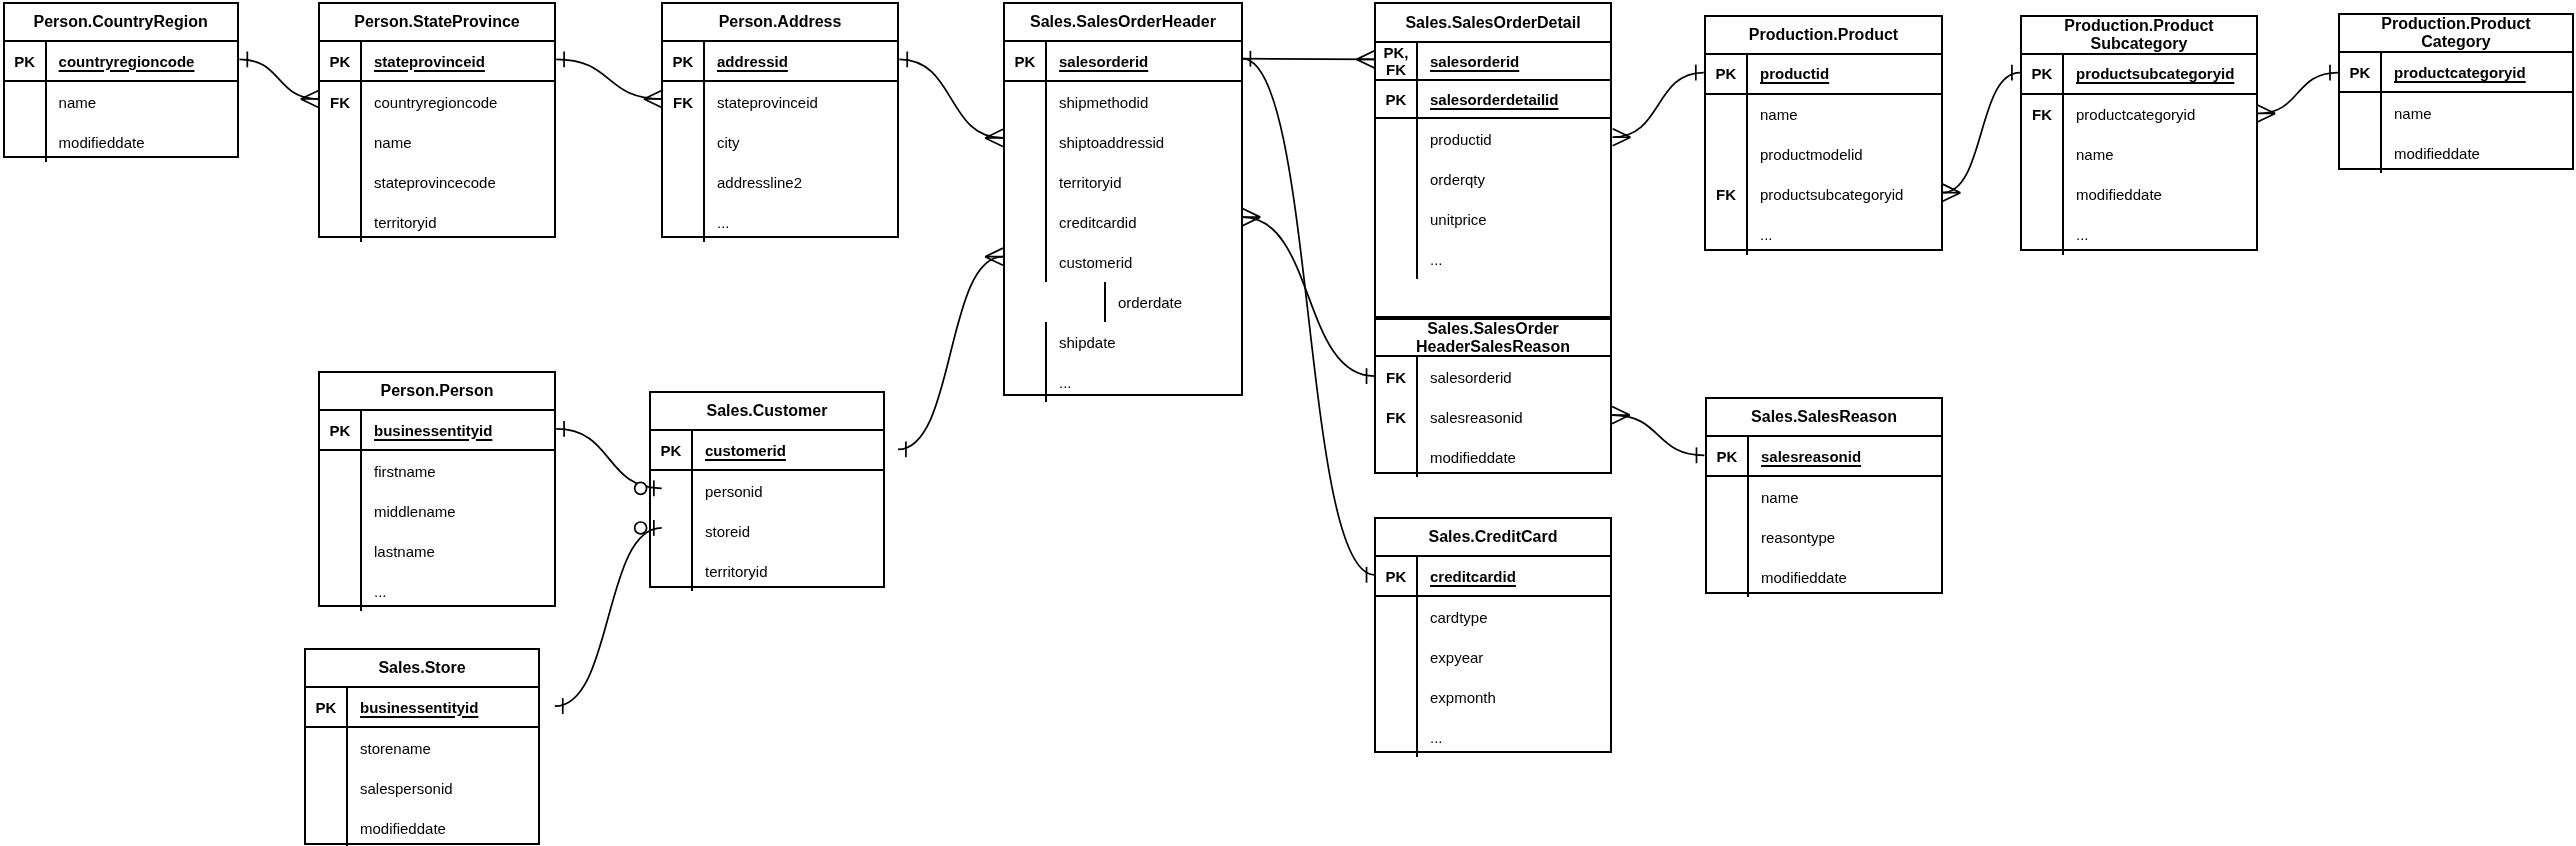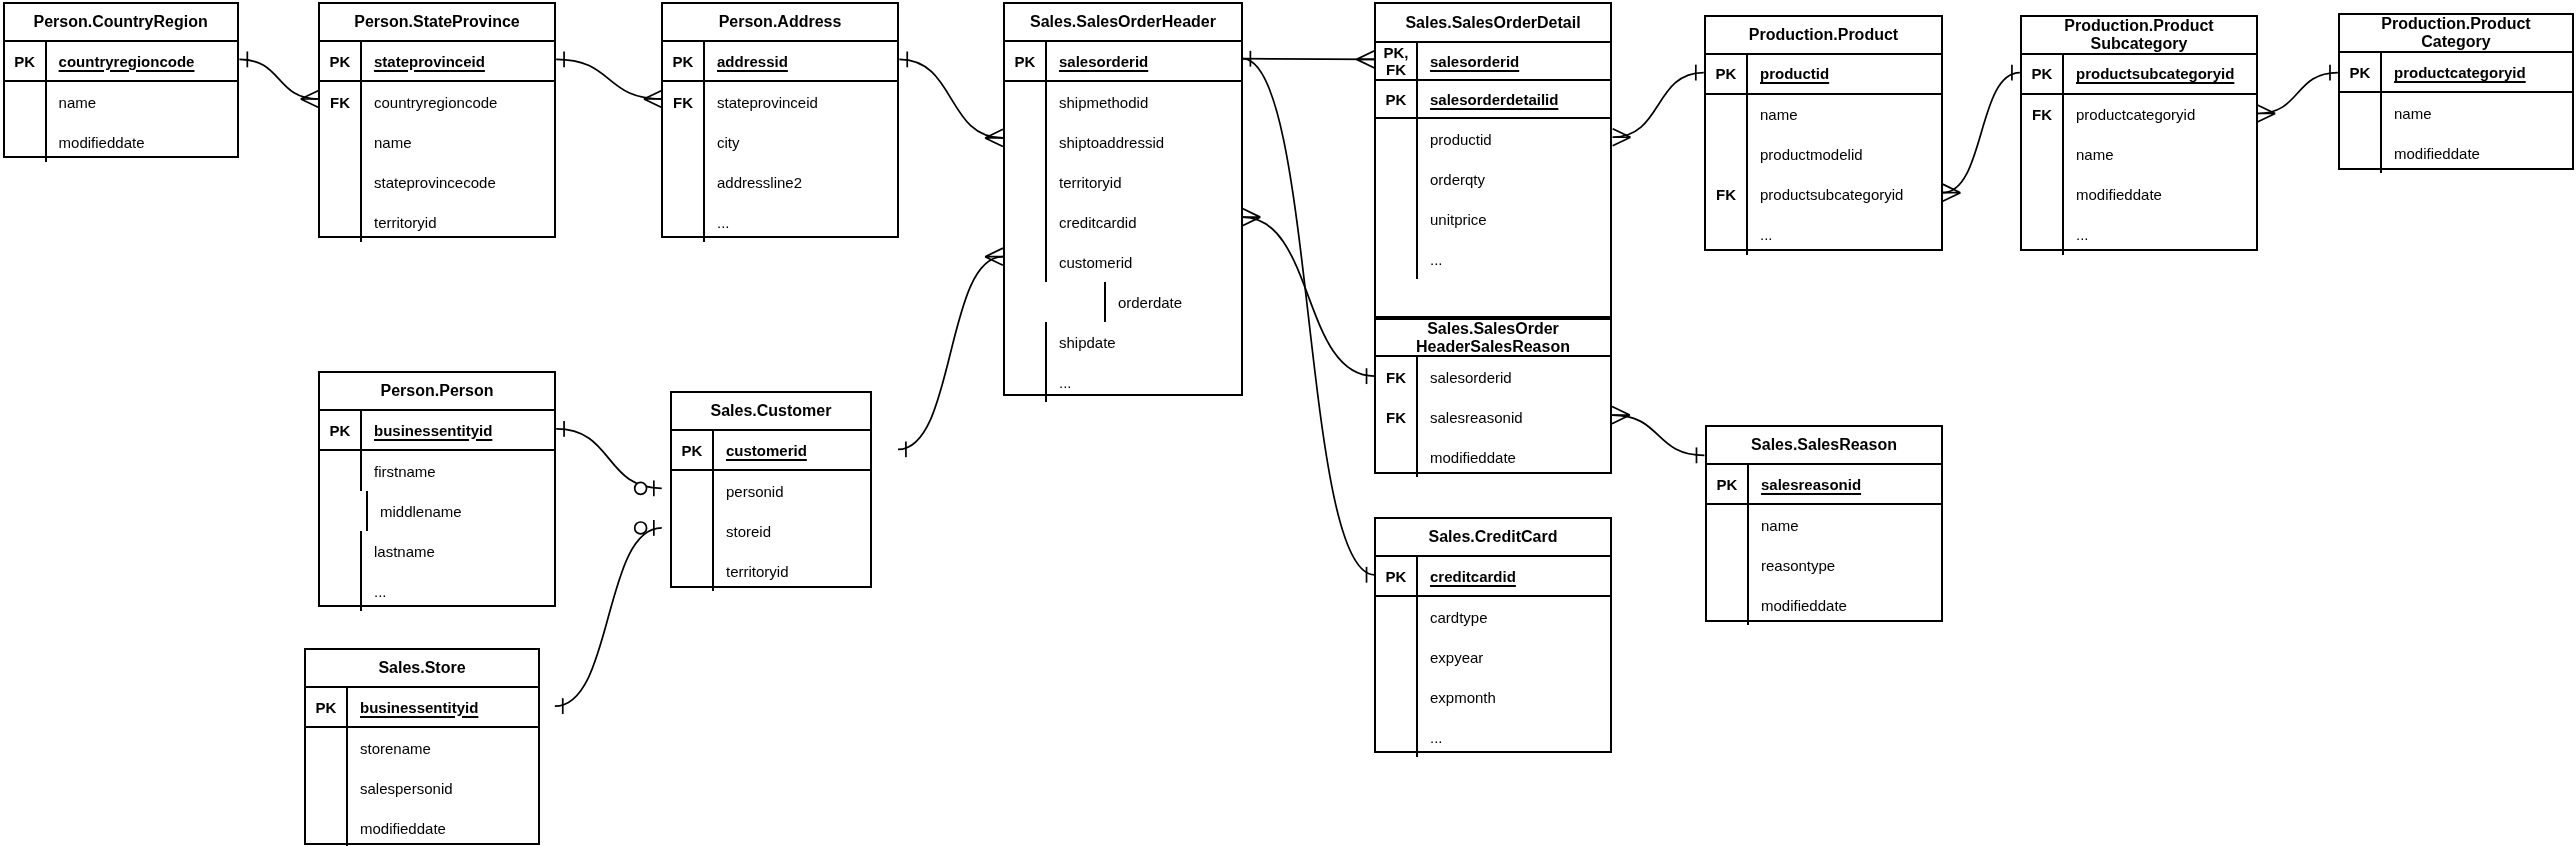--- a/index.html
+++ b/index.html
@@ -272,35 +272,35 @@
         <div class="row" style="height: 38px;">
           <div class="key">PK</div>
           <div class="fld pk">businessentityid</div>
         </div>
       </div>
       <div class="sec">
         <div class="row" style="height: 40px;">
           <div class="key"></div>
           <div class="fld">firstname</div>
         </div>
-        <div class="row" style="height: 40px; padding-left: 6px;">
+        <div class="row" style="height: 40px;">
           <div class="key"></div>
           <div class="fld">middlename</div>
         </div>
         <div class="row" style="height: 40px;">
           <div class="key"></div>
           <div class="fld">lastname</div>
         </div>
         <div class="row" style="height: 40px;">
           <div class="key"></div>
           <div class="fld">...</div>
         </div>
       </div>
     </div>
-    <div class="table" style="left: 670px; top: 391px; width: 202px; height: 197px;">
+    <div class="table" style="left: 649px; top: 391px; width: 236px; height: 197px;">
       <div class="ttl" style="height: 38px;">
         <div>Sales.Customer</div>
       </div>
       <div class="sec">
         <div class="row" style="height: 38px;">
           <div class="key">PK</div>
           <div class="fld pk">customerid</div>
         </div>
       </div>
       <div class="sec">
@@ -356,21 +356,21 @@
         <div class="row" style="height: 40px;">
           <div class="key">FK</div>
           <div class="fld">salesreasonid</div>
         </div>
         <div class="row" style="height: 40px;">
           <div class="key"></div>
           <div class="fld">modifieddate</div>
         </div>
       </div>
     </div>
-    <div class="table" style="left: 1705px; top: 397px; width: 238px; height: 197px; margin-top: 28px;">
+    <div class="table" style="left: 1705px; top: 397px; width: 238px; height: 197px;">
       <div class="ttl" style="height: 38px;">
         <div>Sales.SalesReason</div>
       </div>
       <div class="sec">
         <div class="row" style="height: 38px;">
           <div class="key">PK</div>
           <div class="fld pk">salesreasonid</div>
         </div>
       </div>
       <div class="sec">

